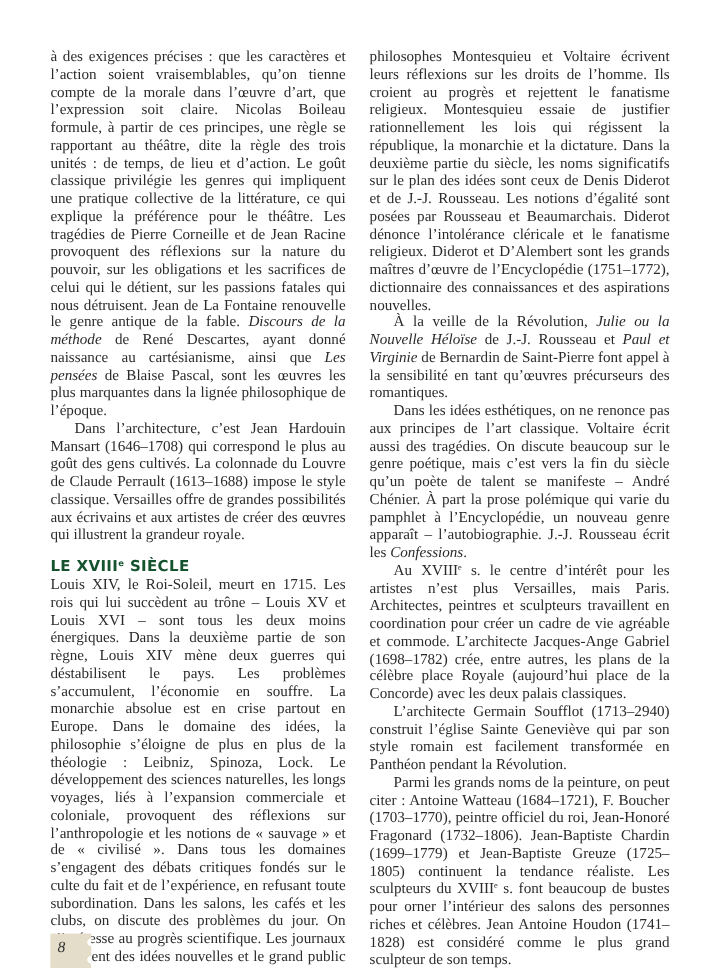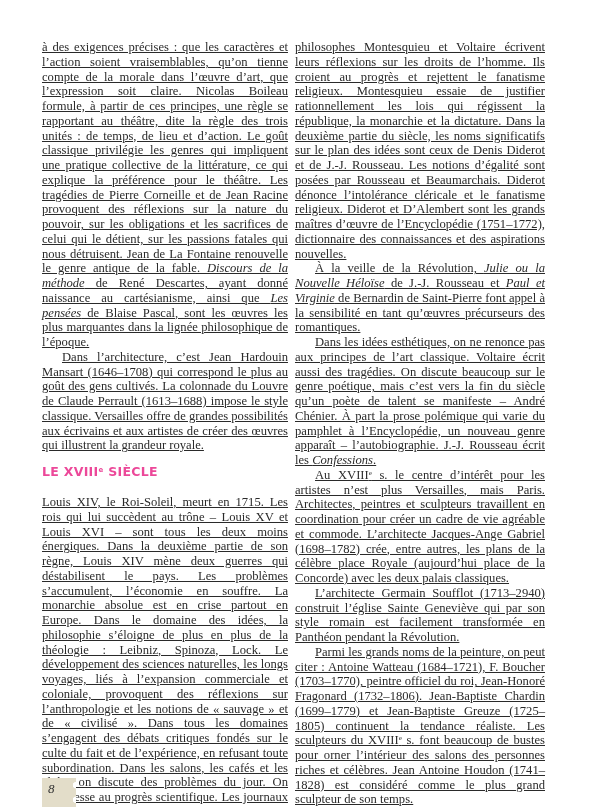--- a/index.html
+++ b/index.html
@@ -1,24 +1,24 @@
 <!DOCTYPE html>
 <html><head>
   <meta charset="utf-8">
   <style>
     html, body { margin: 0; padding: 0; background: #ffffff; }
     body { width: 600px; height: 807px; position: relative; overflow: hidden;
       font-family: "Liberation Serif", "DejaVu Serif", serif; color: #2a2a2a; }
     .col { position: absolute; top: 40px; font-size: 12.6px; line-height: 14.75px; text-align: justify; }
     .col-left { left: 42px; width: 246px; }
-    .col-right { left: 295px; width: 250px; }
-    p { margin: 0; text-decoration: underline; }
+    .col-right { left: 308px; width: 250px; }
+    p { margin: 0; }
     p.indent { text-indent: 20px; }
-    h2 { margin: 11px 0 16px 0; font-family: "DejaVu Sans", "Liberation Sans", sans-serif;
-      font-size: 12.5px; font-weight: bold; color: #ec4899; letter-spacing: 0.3px; line-height: 15px; }
+    h2 { margin: 11px 0 1px 0; font-family: "DejaVu Sans", "Liberation Sans", sans-serif;
+      font-size: 12.5px; font-weight: bold; color: #14532d; letter-spacing: 0.3px; line-height: 15px; }
     h2 sup { font-size: 7px; vertical-align: 4px; }
     sup { font-size: 7px; vertical-align: 4px; line-height: 0; }
     em { font-style: italic; }
     .page-badge { position: absolute; left: 42px; top: 778px; width: 30px; height: 29px; background: #e3ddc9; }
     .page-badge::after { content: ""; position: absolute; right: -4px; top: 0; width: 6px; height: 29px;
       background: radial-gradient(circle at 100% 25%, #fff 3px, transparent 3.5px),
                   radial-gradient(circle at 100% 75%, #fff 3px, transparent 3.5px), #e3ddc9; }
     .page-number { position: absolute; left: 6px; top: 3px; font-size: 13px; font-style: italic; color: #333; }
   </style>
 </head>

